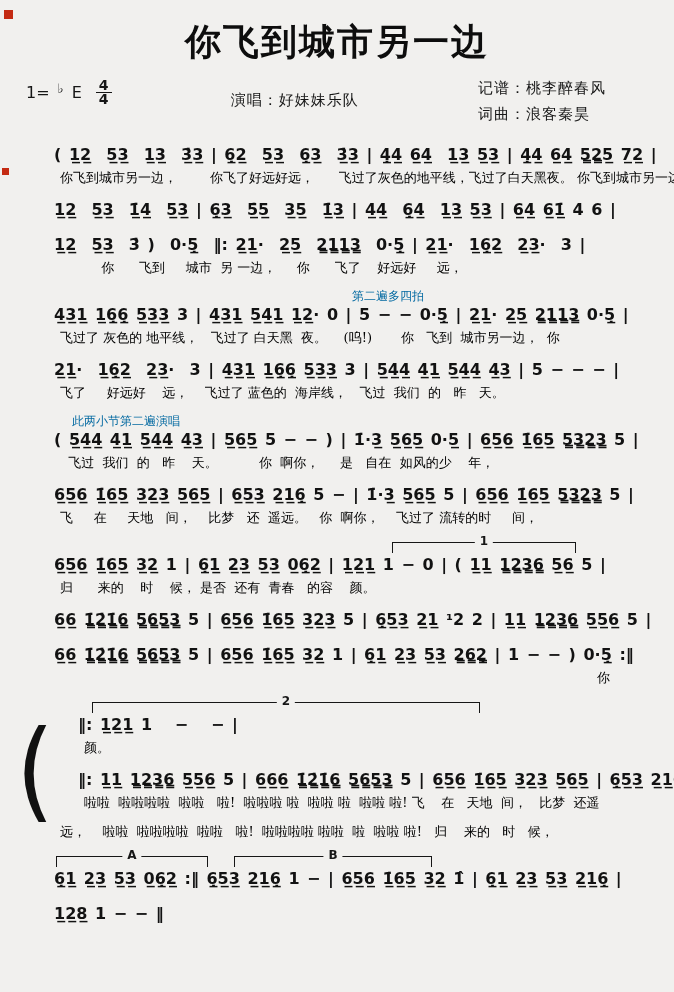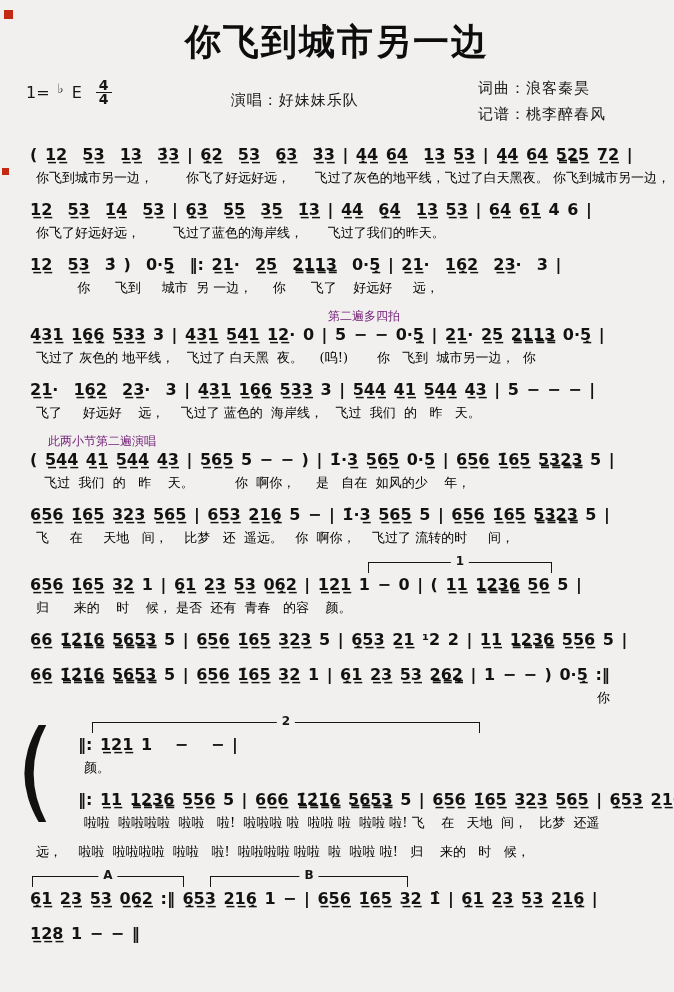--- a/index.html
+++ b/index.html
@@ -35,25 +35,25 @@
   .keysig { display:flex; align-items:center; gap:8px; font-size:16px; margin-top:4px; }
   .keysig .flat { font-size:13px; vertical-align:super; position:relative; top:-4px; }
   .meter { display:inline-flex; flex-direction:column; align-items:center; font-weight:bold; font-size:14px; line-height:13px; margin-left:6px; }
   .meter .num { padding:0 3px; }
   .meter .den { border-top:1.5px solid #161616; padding:0 3px; }
   .singer { flex:1; text-align:center; margin-top:16px; letter-spacing:1px; }
   .credits { text-align:left; line-height:26px; letter-spacing:1px; min-width:170px; }
 
   
   .systems { padding:16px 18px 0 30px; flex:1; }
-  .system { position:relative; margin-bottom:11px; }
+  .system { position:relative; margin-bottom:11px;margin-left:24px; }
   .deco-row { position:relative; height:15px; }
   .annotation {
     position:absolute; top:0;
-    font-size:12px; color:#701a75;
+    font-size:12px; color:#0369a1;
     white-space:pre;
     font-family:Liberation Sans, sans-serif;
   }
   .volta {
     position:absolute; top:4px; height:11px;
     border-top:1.6px solid #161616;
     border-left:1.6px solid #161616;
     border-right:1.6px solid #161616;
   }
   .volta .vlabel {
@@ -101,33 +101,32 @@
       <span>1=</span>
         <span class="flat">♭</span>
         <span>E</span>
       <span class="meter">
         <span class="num">4</span>
         <span class="den">4</span>
       </span>
     </div>
     <div class="singer">演唱：好妹妹乐队</div>
     <div class="credits">
+      <div>记谱：桃李醉春风</div>
       <div>词曲：浪客秦昊</div>
-      <div>记谱：桃李醉春风</div>
     </div>
   </div>
 
   <div class="systems">
       <div class="system">
         <div class="notes">( 1̲2̲  5̲3̲  1̲3̲  3̲̇3̲ | 6̲̣2̲  5̲3̲  6̲̣3̲  3̲̇3̲ | 4̲̣4̲ 6̲4̲  1̲3̲ 5̲3̲ | 4̲̣4̲ 6̲4̲ 5̳2̳5̲ 7̲2̲ |</div>
         <div class="lyrics">你飞到城市另一边，        你飞了好远好远，      飞过了灰色的地平线，飞过了白天黑夜。 你飞到城市另一边，</div>
       </div>
       <div class="system">
         <div class="notes">1̲2̲  5̲3̲  1̲̇4̲  5̲3̲ | 6̲̣3̲  5̲̇5̲  3̲5̲  1̲̇3̲ | 4̲4̲  6̲̣4̲  1̲3̲ 5̲3̲ | 6̲4̲ 6̲1̲̇ 4 6 |</div>
-        <div class="lyrics">你飞了好远好远，        飞过了蓝色的海岸线，      飞过了我们的昨天。</div>
       </div>
       <div class="system">
         <div class="notes">1̲2̲  5̲3̲  3̇ )  0·5̲̣  ‖: 2̲1̲·  2̲5̲  2̳1̳1̳3̳  0·5̲̣ | 2̲1̲·  1̲6̲̣2̲  2̲3̲·  3 |</div>
         <div class="lyrics">          你      飞到     城市  另 一边，     你      飞了    好远好     远，</div>
       </div>
       <div class="system">
         <div class="deco-row">
           <div class="annotation" style="left: 298px;">第二遍多四拍</div>
         </div>
         <div class="notes">4̲3̲1̲ 1̲6̲̣6̲̣ 5̲3̲3̲ 3 | 4̲3̲1̲ 5̲4̲1̲ 1̲2̲· 0 | 5 − − 0·5̲̣ | 2̲1̲· 2̲5̲ 2̳1̳1̳3̳ 0·5̲̣ |</div>

